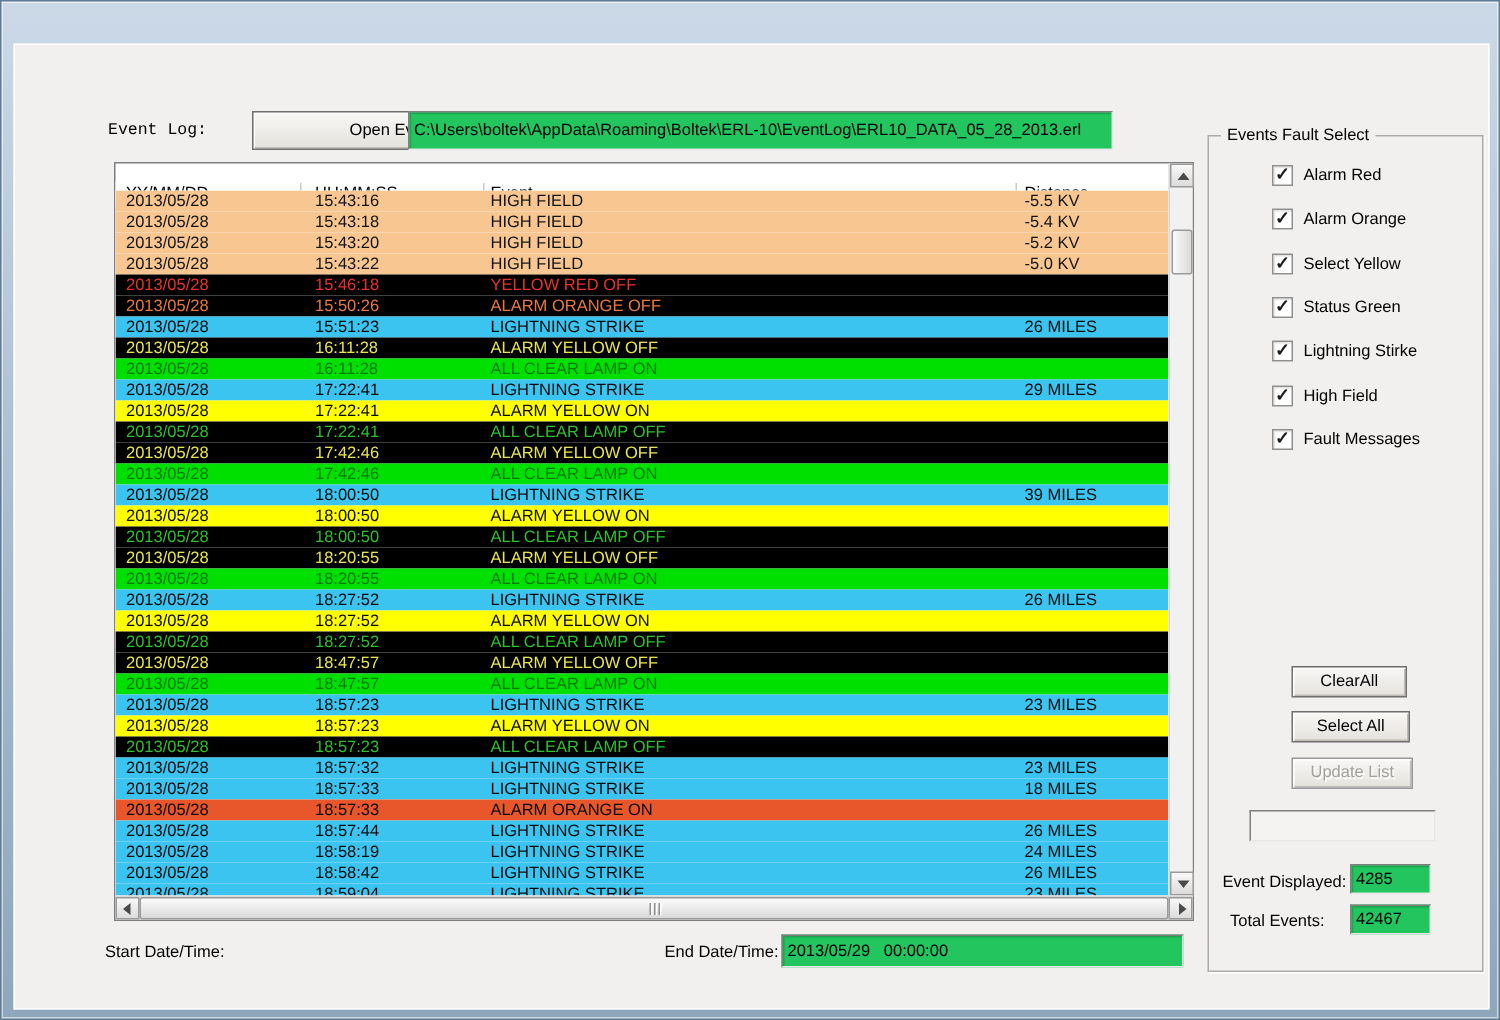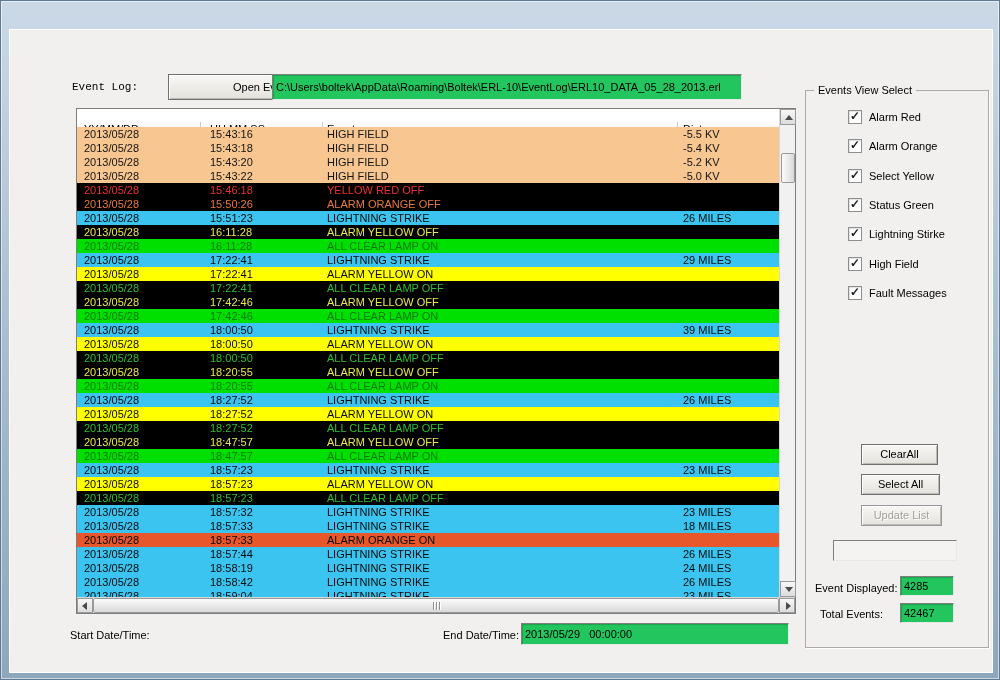--- a/index.html
+++ b/index.html
@@ -323,21 +323,21 @@
           <div class="gripline"></div>
           <div class="gripline"></div>
         </div>
         <div class="sb-btn" id="hs-right">
             <div class="tri"></div>
           </div>
       </div>
     </div>
 
     <div id="groupbox">
-      <div id="groupbox-title">Events View Select</div>
+      <div id="groupbox-title">Events Fault Select</div>
       <div id="cb-container">
           <div class="cbrow" style="top: 19px;">
             <div class="cbbox">
               <span class="check">✓</span>
             </div>
             <span class="cblabel">Alarm Red</span>
           </div>
           <div class="cbrow" style="top: 48.3px;">
             <div class="cbbox">
               <span class="check">✓</span>

